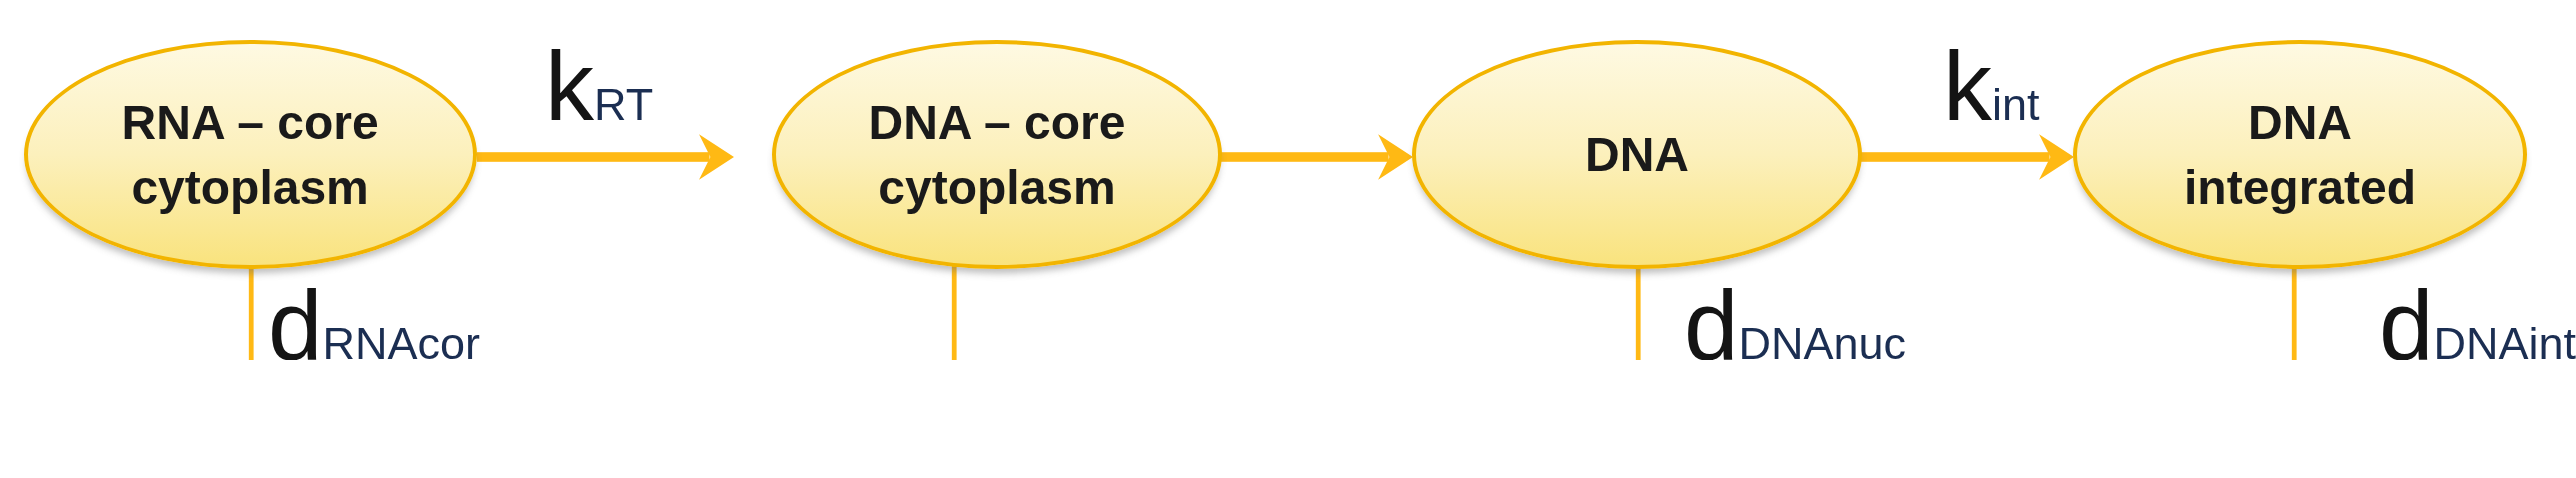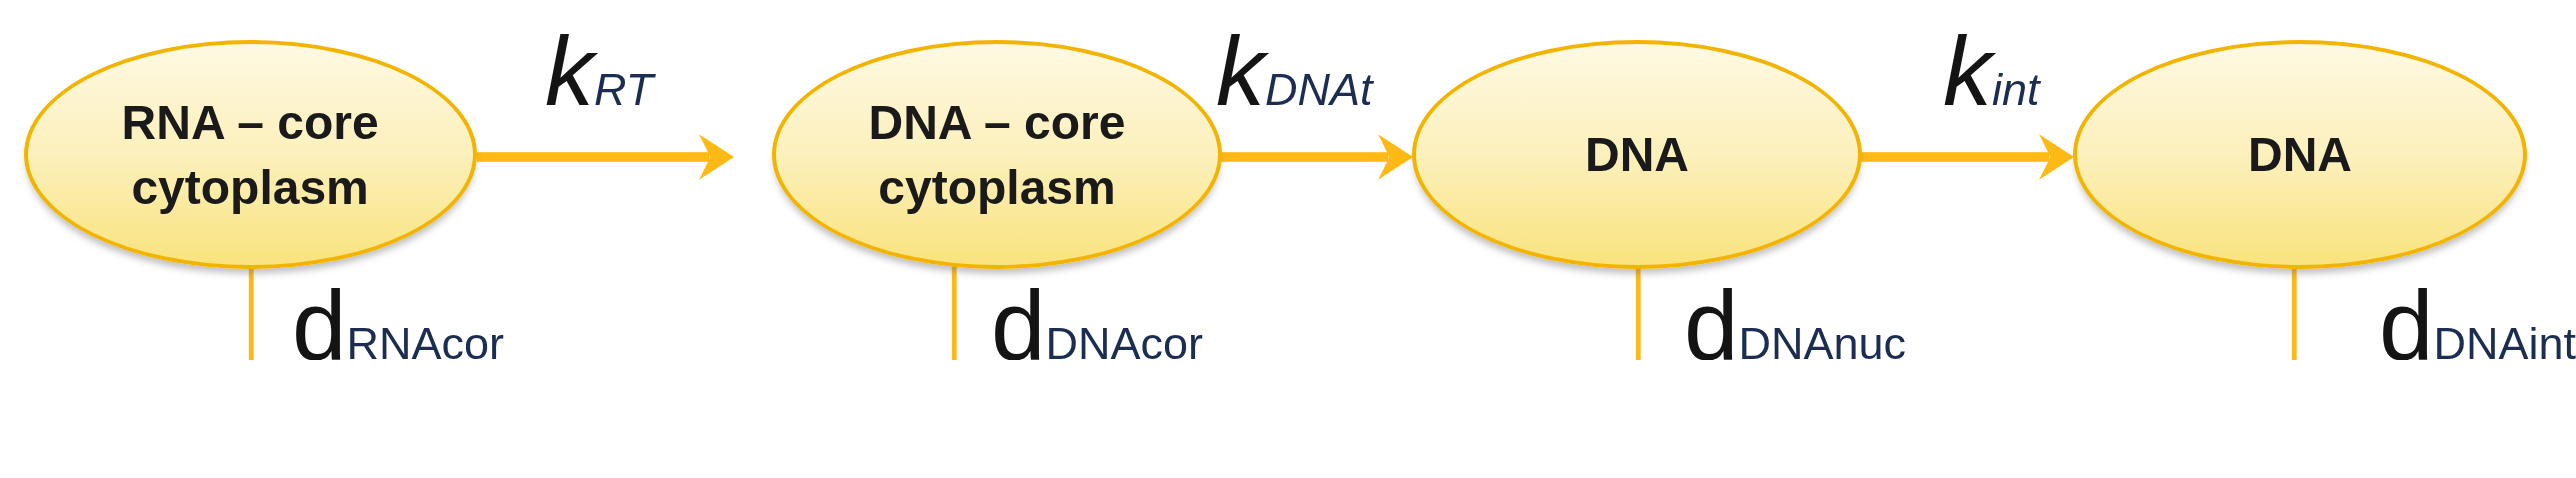--- a/index.html
+++ b/index.html
@@ -63,26 +63,26 @@
     z-index: 3;
   }
   .rate-label .base {
     font-size: 98px;
     color: var(--symbol-text, #141414);
   }
   .rate-label .sub {
     font-size: 45px;
     color: var(--subscript-text, #1b2e52);
   }
-  .k-label { top: 22px; font-style: italic; }
+  .k-label { top: 37px; }
   .k-label-1 { left: 545px; }
   .k-label-2 { left: 1216px; }
   .k-label-3 { left: 1919px; margin-left: 24px; }
   .d-label { top: 276px; }
-  .d-label-1 { left: 292px; }
+  .d-label-1 { left: 268px; }
   .d-label-2 { left: 991px; }
   .d-label-3 { left: 1684px; }
   .d-label-4 { left: 2338px; margin-left: 41px; }
 </style>
 </head>
 <body>
 
 <div class="canvas">
 
   <svg class="arrow h-arrow h-arrow-1" width="257" height="70" viewBox="0 0 294 80">
@@ -121,37 +121,32 @@
   </div>
   <div class="node node-2">
     <span>DNA – core</span>
     <span>cytoplasm</span>
   </div>
   <div class="node node-3">
     <span>DNA</span>
   </div>
   <div class="node node-4">
     <span>DNA</span>
+    <span>integrated</span>
   </div>
 
   <div class="rate-label k-label k-label-1">
     <span class="base">k</span><span class="sub">RT</span>
-  </div>
-  <div class="rate-label k-label k-label-2">
-    <span class="base">k</span><span class="sub">DNAt</span>
   </div>
   <div class="rate-label k-label k-label-3">
     <span class="base">k</span><span class="sub">int</span>
   </div>
 
   <div class="rate-label d-label d-label-1">
     <span class="base">d</span><span class="sub">RNAcor</span>
-  </div>
-  <div class="rate-label d-label d-label-2">
-    <span class="base">d</span><span class="sub">DNAcor</span>
   </div>
   <div class="rate-label d-label d-label-3">
     <span class="base">d</span><span class="sub">DNAnuc</span>
   </div>
   <div class="rate-label d-label d-label-4">
     <span class="base">d</span><span class="sub">DNAint</span>
   </div>
 
 </div>
 

